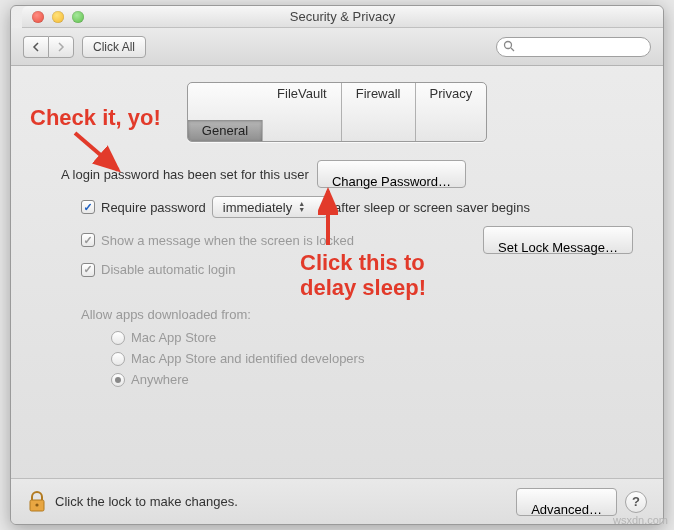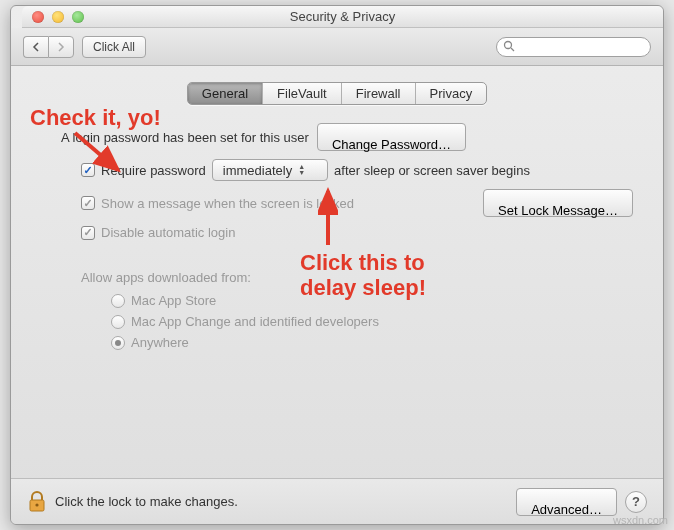--- a/index.html
+++ b/index.html
@@ -110,20 +110,21 @@
       padding: 3px 14px;
       font-size: 13px;
       border-right: 1px solid #b0b0b0;
       cursor: default;
     }
     .tab:last-child { border-right: none; }
     .tab.active {
       background: linear-gradient(#b8b8b8, #8f8f8f);
       color: #222;
       box-shadow: inset 0 1px 3px rgba(0,0,0,0.3);
+      margin-top: 37px;
     }
 
     .content {
       flex: 1;
       padding: 18px 30px 0 30px;
       position: relative;
     }
     .row { display: flex; align-items: center; margin-bottom: 8px; font-size: 13px; color: #333; flex-wrap: wrap; }
     .row.indent { padding-left: 40px; }
     .disabled { color: #9a9a9a; }
@@ -313,21 +314,21 @@
 
     <div class="section-label">Allow apps downloaded from:</div>
 
     <div class="radio-group">
       <div class="radio-row">
         <span class="radio"></span>
         <span>Mac App Store</span>
       </div>
       <div class="radio-row">
         <span class="radio"></span>
-        <span>Mac App Change and identified developers</span>
+        <span>Mac App Store and identified developers</span>
       </div>
       <div class="radio-row">
         <span class="radio selected"></span>
         <span>Anywhere</span>
       </div>
     </div>
 
   </div>
 
   <div class="divider"></div>

